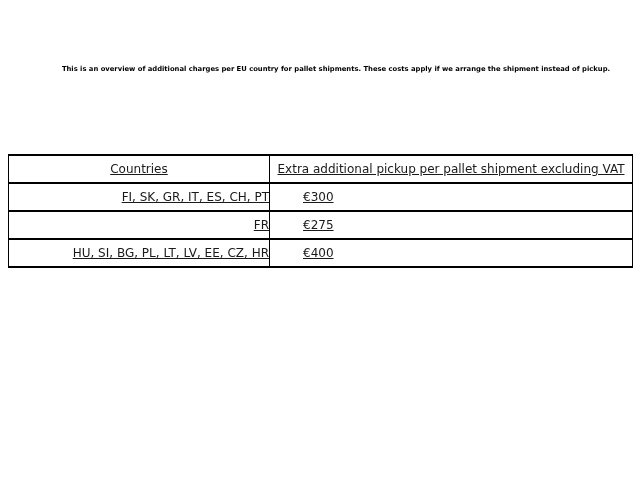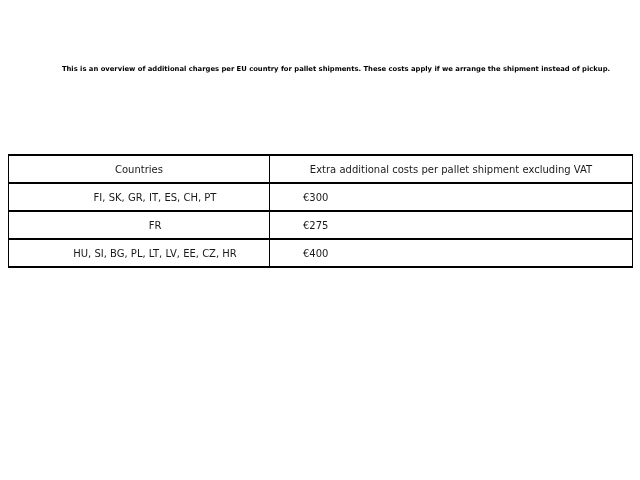--- a/index.html
+++ b/index.html
@@ -30,42 +30,43 @@
     letter-spacing: 0px;
     padding-left: 16px;
   }
   table.charges {
     position: absolute;
     left: 8px;
     top: 154px;
     width: 624px;
     border-collapse: collapse;
     table-layout: fixed;
-    font-size: 10px;
+    font-size: 12px;
     color: #1a1a1a;
+    text-decoration: underline;
   }
   table.charges col.col-countries { width: 261px; }
   table.charges col.col-costs     { width: 363px; }
   table.charges th,
   table.charges td {
     border: 1px solid #000000;
     border-top-width: 2px;
     border-bottom-width: 2px;
     height: 26px;
     padding: 0;
     font-weight: normal;
     white-space: nowrap;
     overflow: hidden;
     vertical-align: middle;
   }
   table.charges th {
     text-align: center;
   }
   table.charges td.countries-cell {
-    text-align: center;
+    text-align: right;
     padding-left: 32px;
   }
   table.charges td.cost-cell {
     text-align: left;
     padding-left: 33px;
   }
 </style>
 </head>
 <body>
 
@@ -74,21 +75,21 @@
   <div class="intro-text">This is an overview of additional charges per EU country for pallet shipments. These costs apply if we arrange the shipment instead of pickup.</div>
 
   <table class="charges">
     <colgroup>
       <col class="col-countries">
       <col class="col-costs">
     </colgroup>
     <thead>
       <tr>
         <th>Countries</th>
-        <th>Extra additional costs per pallet shipment excluding VAT</th>
+        <th>Extra additional pickup per pallet shipment excluding VAT</th>
       </tr>
     </thead>
     <tbody id="charges-table-body">
         <tr>
           <td class="countries-cell">FI, SK, GR, IT, ES, CH, PT</td>
           <td class="cost-cell">€300</td>
         </tr>
         <tr>
           <td class="countries-cell">FR</td>
           <td class="cost-cell">€275</td>

